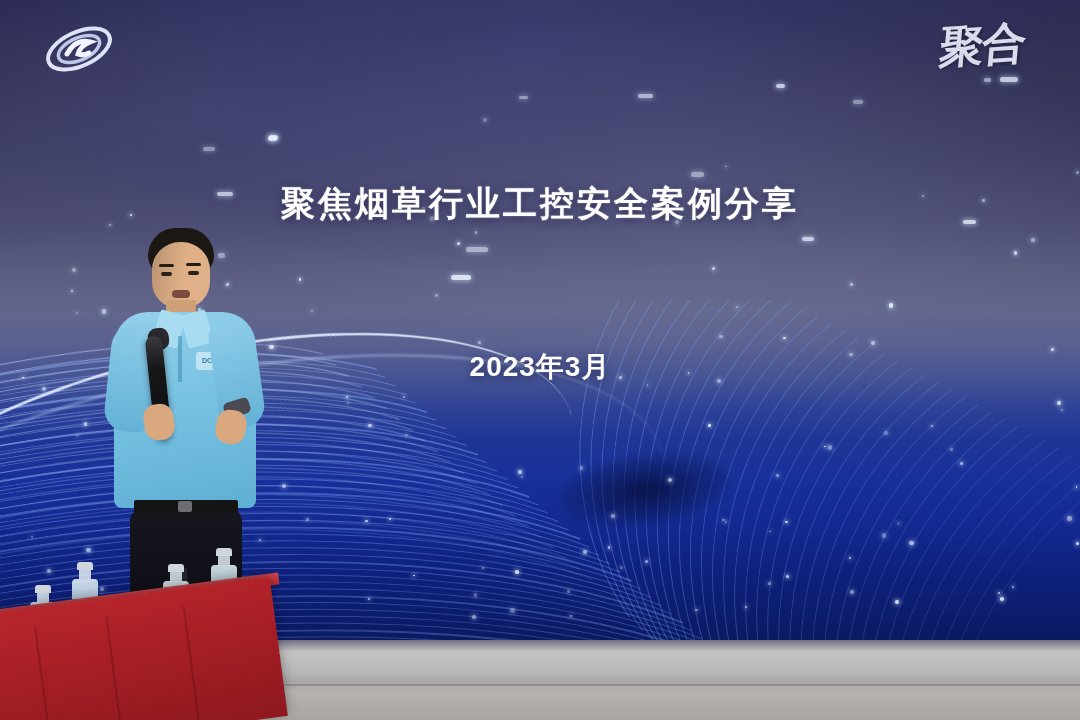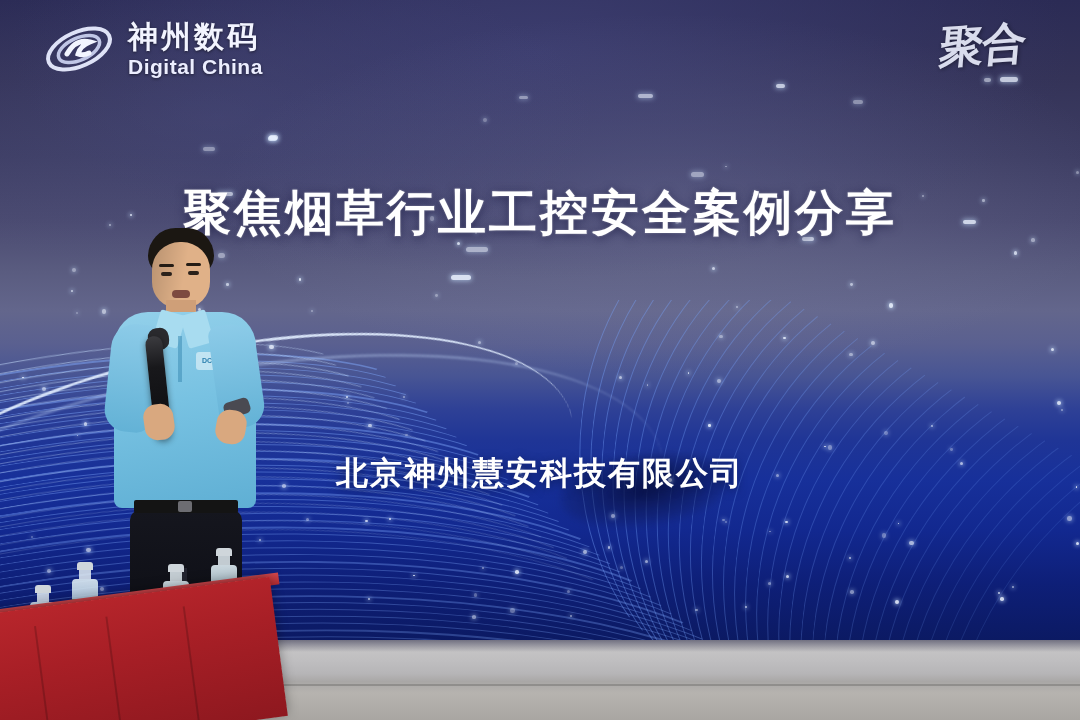--- a/index.html
+++ b/index.html
@@ -127,21 +127,21 @@
   }
   .li-liang{
     font-size:25px;font-weight:700;color:#eef0fb;letter-spacing:5px;
     margin-top:-4px;
     text-shadow:0 1px 4px rgba(0,0,0,.5);
   }
 
   
   .slide-title{
     position:absolute;left:0;top:181px;width:1080px;text-align:center;
-    font-size:48px;font-weight:700;color:#ffffff;letter-spacing:3px;
+    font-size:34px;font-weight:700;color:#ffffff;letter-spacing:3px;
     text-shadow:0 2px 10px rgba(20,20,60,.65), 0 0 2px rgba(255,255,255,.5);
   }
   .slide-date{
     position:absolute;left:0;top:348px;width:1080px;text-align:center;
     font-size:28px;font-weight:700;color:#ffffff;letter-spacing:1px;
     text-shadow:0 2px 8px rgba(20,20,60,.6);
   }
   .slide-company{
     position:absolute;left:0;top:452px;width:1080px;text-align:center;
     font-size:32px;font-weight:700;color:#ffffff;letter-spacing:2px;
@@ -564,32 +564,28 @@
     </div>
 
   <div class="logo-left">
     <div class="swirl">
       <svg width="74" height="62" viewBox="0 0 74 62">
         <ellipse cx="37" cy="31" rx="33" ry="17" fill="none" stroke="#e8ecff" stroke-width="4" transform="rotate(-24 37 31)" opacity="0.95"></ellipse>
         <ellipse cx="37" cy="31" rx="22" ry="11" fill="none" stroke="#cfd6f5" stroke-width="3.5" transform="rotate(-24 37 31)" opacity="0.9"></ellipse>
         <path d="M25 36 Q34 20 48 24 Q38 28 36 36 Q41 38 47 35" fill="none" stroke="#f2f5ff" stroke-width="5" stroke-linecap="round"></path>
       </svg>
     </div>
-    <div class="logo-text">
-      <div class="logo-cn">神州数码</div>
-      <div class="logo-en">Digital China</div>
-    </div>
   </div>
 
   <div class="logo-right">
     <div class="ju-he">聚合</div>
   </div>
 
   <div class="slide-title">聚焦烟草行业工控安全案例分享</div>
-  <div class="slide-company">北京神州慧安科技有限公司</div>
+  <div class="slide-date">2023年3月</div>
 
   <div class="floor">
     <div class="floor-shadow"></div>
     <div class="floor-seam"></div>
   </div>
 
   <div class="speaker">
     <div class="sp-hair"></div>
     <div class="sp-face"></div>
     <div class="sp-face-shade"></div>

